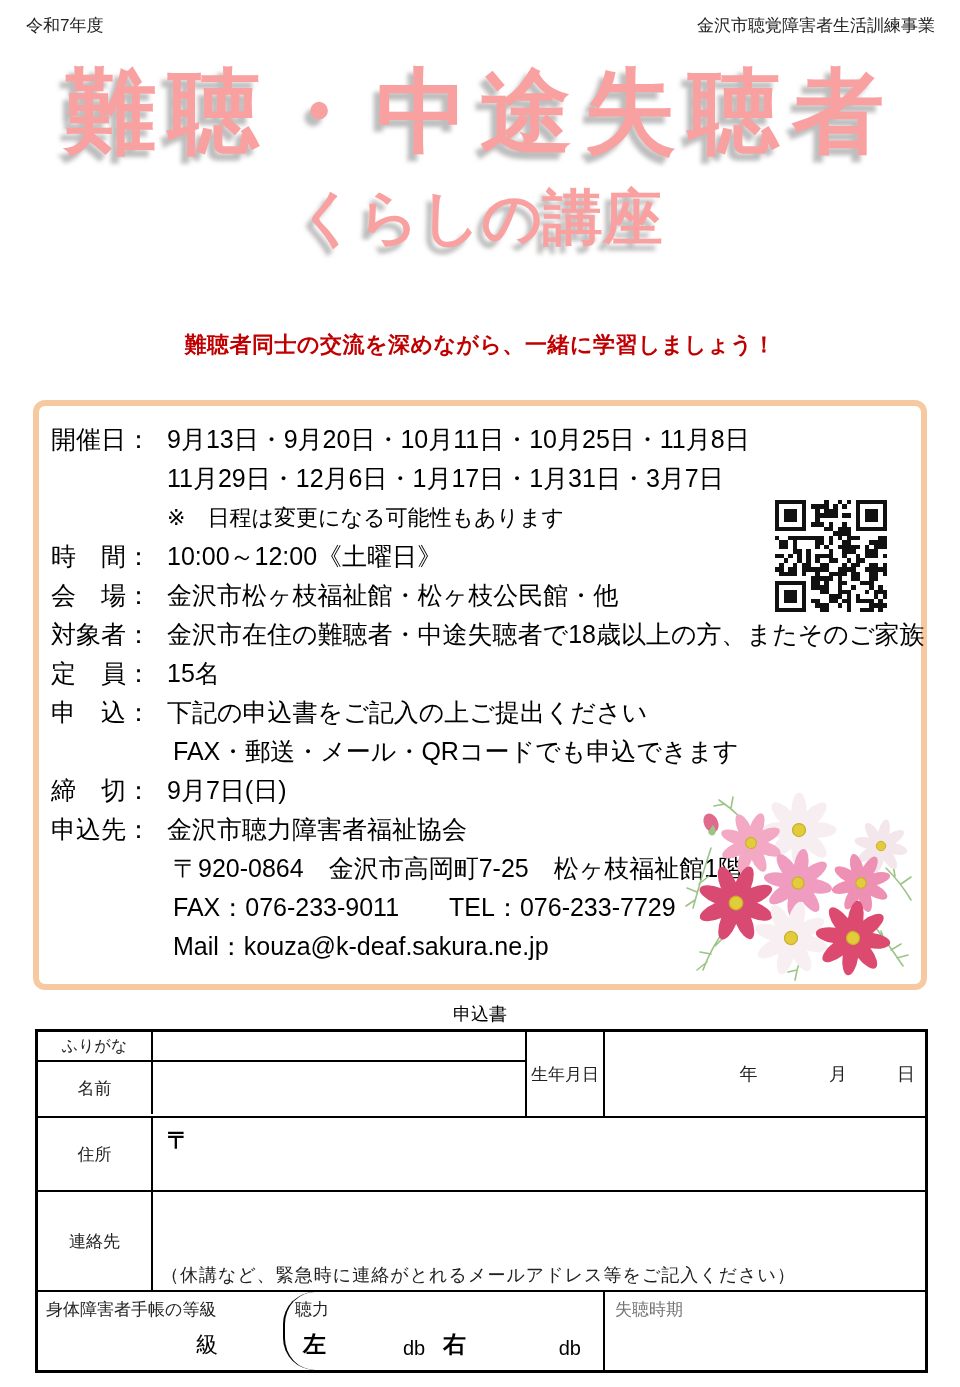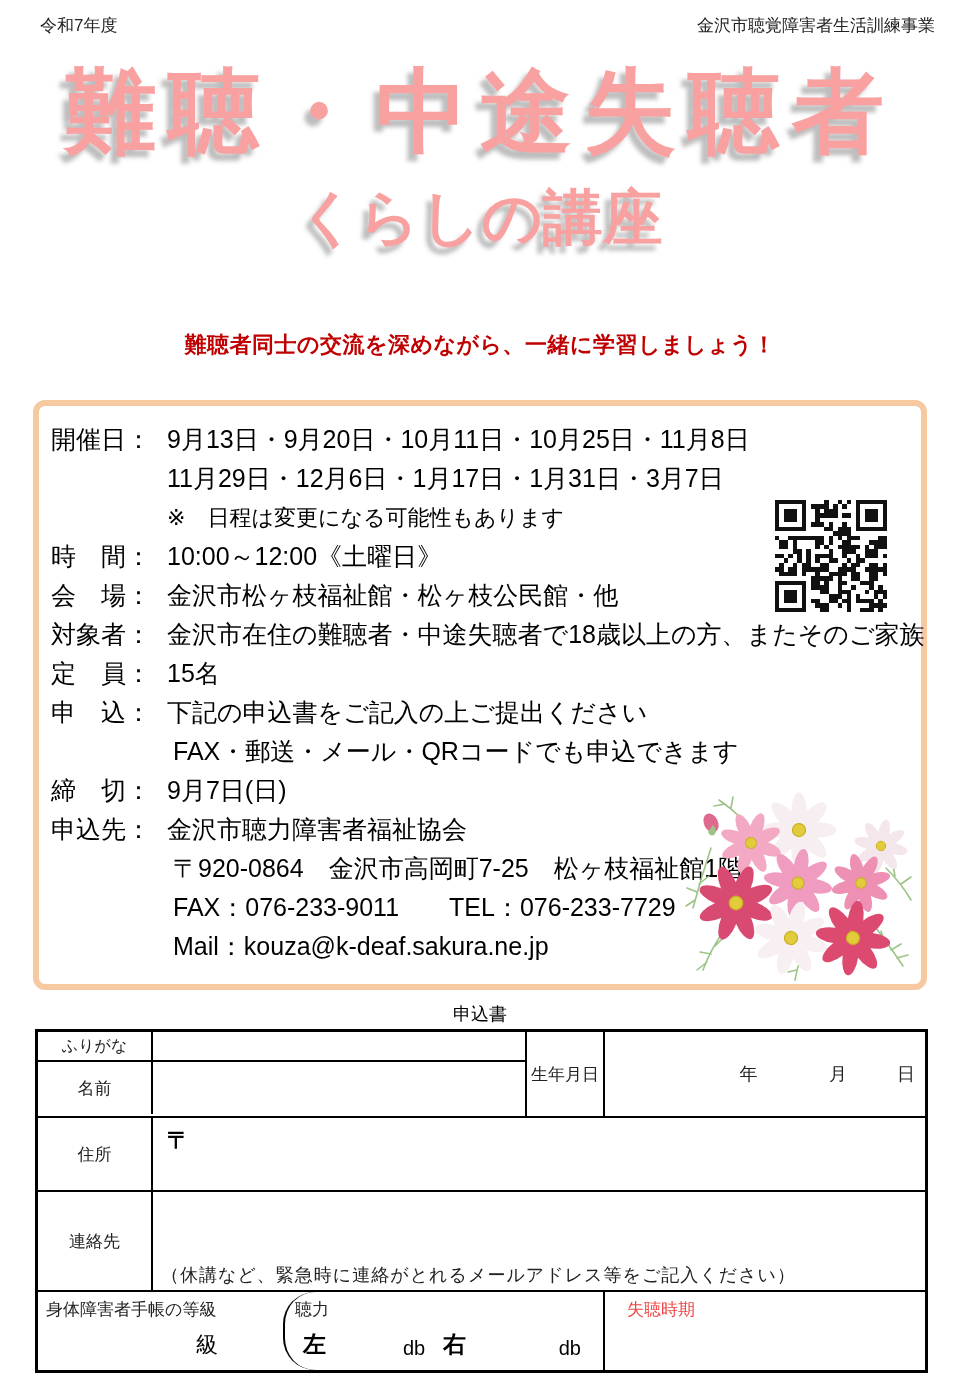--- a/index.html
+++ b/index.html
@@ -1,21 +1,21 @@
 <!DOCTYPE html>
 <html><head>
 <meta charset="utf-8">
 <style>
   * { margin:0; padding:0; box-sizing:border-box; }
   html,body { background:#fff; }
   body { font-family:"Liberation Sans","DejaVu Sans",sans-serif; color:#000; }
   .page { position:relative; width:960px; height:1387px; background:#fff; overflow:hidden; margin:0 auto; }
 
   
-  .hdr { position:absolute; top:14px; left:40px; right:25px; display:flex; justify-content:space-between; font-size:17px; color:#222; }
+  .hdr { position:absolute; top:14px; left:26px; right:25px; display:flex; justify-content:space-between; font-size:17px; color:#222; }
 
   
   .title-block { position:absolute; top:56px; left:0; right:0; text-align:center;
     color:#F9A0A0; font-weight:900; line-height:1.2;
     text-shadow:-6px 7px 4px rgba(135,135,135,0.55); }
   .title-l1 { font-size:92px; letter-spacing:12px; }
   .title-l2 { font-size:60px; letter-spacing:0; margin-top:16px; }
 
   .subtitle { position:absolute; top:330px; left:0; right:0; text-align:center;
     color:#C00000; font-size:22px; font-weight:bold; letter-spacing:0.5px; }
@@ -53,21 +53,21 @@
   .postal { position:absolute; top:7px; left:14px; font-size:23px; font-weight:bold; }
   .contact-note { position:absolute; left:8px; bottom:3px; font-size:18px; color:#222; letter-spacing:1px; }
   .f-bottom { display:flex; border-top:2px solid #000; height:80px; }
   .f-grade { width:245px; position:relative; padding:6px 0 0 8px; font-size:17px; color:#222; }
   .grade-unit { position:absolute; bottom:10px; left:158px; font-size:22px; color:#000; }
   .f-hearing { width:320px; border-left:2px solid #000; position:relative; padding:6px 0 0 10px; font-size:17px; color:#222;border-radius:32px; }
   .f-hearing .hl { position:absolute; bottom:10px; left:18px; font-size:23px; font-weight:bold; color:#000; }
   .f-hearing .hdb1 { position:absolute; bottom:10px; left:118px; font-size:20px; color:#000; }
   .f-hearing .hr { position:absolute; bottom:10px; left:158px; font-size:23px; font-weight:bold; color:#000; }
   .f-hearing .hdb2 { position:absolute; bottom:10px; right:22px; font-size:20px; color:#000; }
-  .f-deaf { flex:1; border-left:2px solid #000; padding:6px 0 0 22px; font-size:17px; color:#ef4444; }
+  .f-deaf { flex:1; border-left:2px solid #000; padding:6px 0 0 10px; font-size:17px; color:#737373; }
 </style>
 </head>
 <body>
 
 <div class="page">
 
   <div class="hdr">
     <span>令和7年度</span>
     <span>金沢市聴覚障害者生活訓練事業</span>
   </div>

